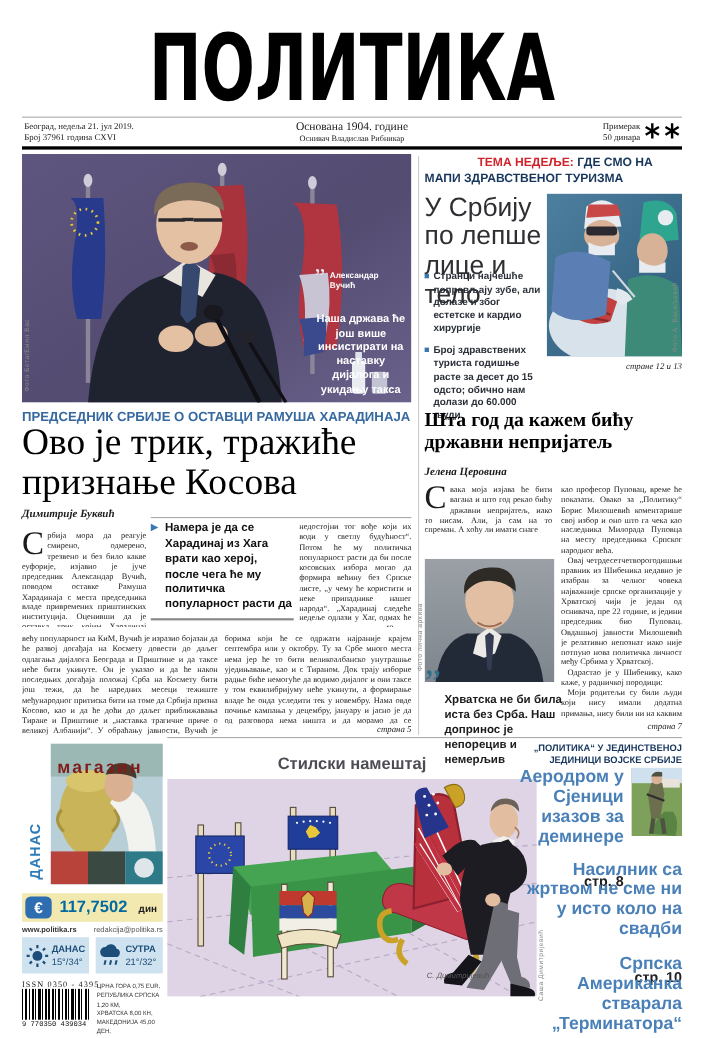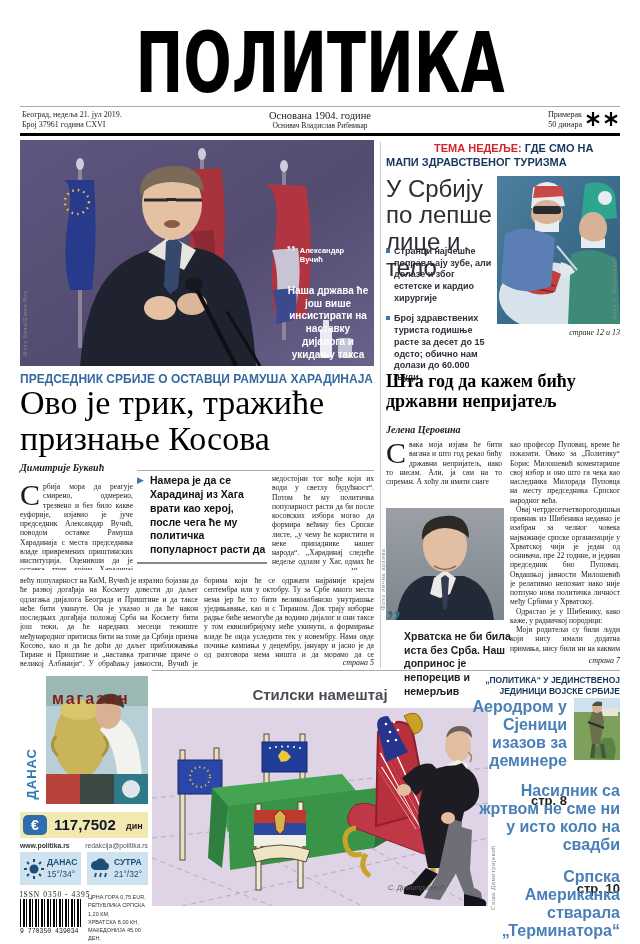--- a/index.html
+++ b/index.html
@@ -225,21 +225,21 @@
     <path d="M50 28 q4 -12 18 -10 q10 2 10 14 q-10 -6 -28 -4 z" fill="#4a3a2c"></path>
     <rect x="0" y="98" width="34" height="30" fill="#b8433a"></rect>
     <rect x="34" y="98" width="34" height="30" fill="#3a4a42"></rect>
     <rect x="68" y="98" width="34" height="30" fill="#2e7a88"></rect>
     <circle cx="85" cy="113" r="9" fill="#dfe6ea"></circle>
   </svg>
   <div class="abs sans" style="left:52px;top:678px;color:#7f1d1d;font-size:16px;font-weight:bold;letter-spacing:2px;margin-top:12px;">магазин</div>
 
   <div class="abs" style="left:20px;top:812px;width:128px;height:26px;background:#f2e9b1;">
     <div class="abs" style="left:3px;top:3px;width:24px;height:20px;background:#2d6db0;border-radius:5px;color:#fff;text-align:center;font-size:14px;line-height:20px;font-family:'Liberation Sans',sans-serif;font-weight:bold;">€</div>
-    <span class="abs sans" style="left:34px;top:4px;font-size:15px;font-weight:bold;color:#0f172a;">117,7502</span>
+    <span class="abs sans" style="left:34px;top:4px;font-size:15px;font-weight:bold;color:#0369a1;">117,7502</span>
     <span class="abs sans" style="left:106px;top:9px;font-size:9px;font-weight:bold;color:#1c1c1c;">дин</span>
   </div>
 
   <div class="abs sans" style="left:20px;top:842px;font-size:6.8px;font-weight:bold;color:#333;">www.politika.rs</div>
   <div class="abs sans" style="left:78px;top:842px;width:70px;text-align:right;font-size:6.8px;color:#555;">redakcija@politika.rs</div>
 
   <div class="abs" style="left:20px;top:852px;width:61px;height:33px;background:#cfe2ef;">
     <svg class="abs" style="left:4px;top:7px;" width="20" height="20" viewBox="0 0 20 20">
       <circle cx="10" cy="10" r="4.5" fill="#1d4e79"></circle>
       <g stroke="#1d4e79" stroke-width="2">

